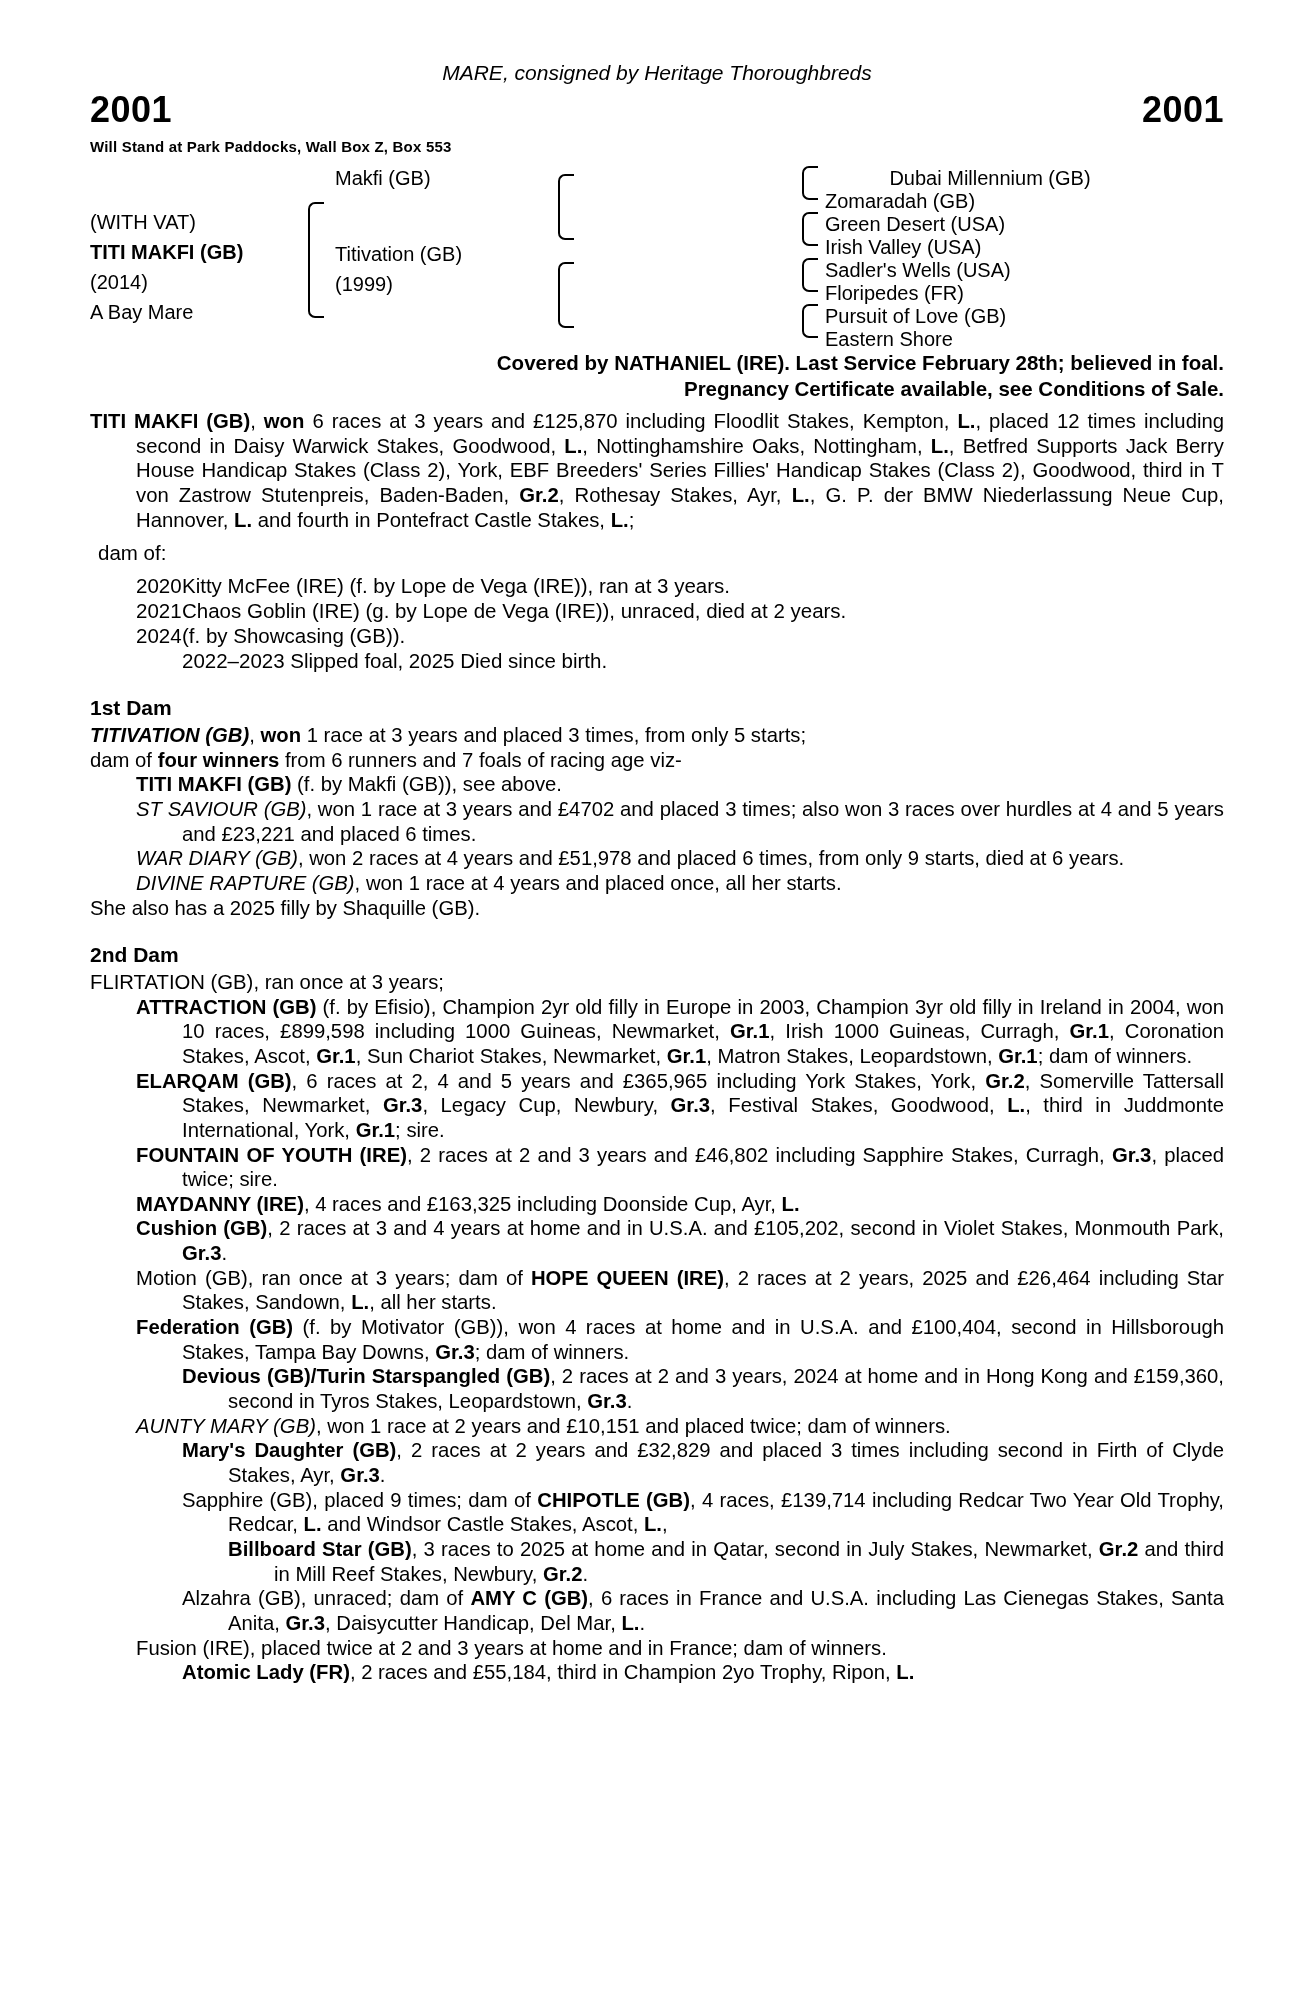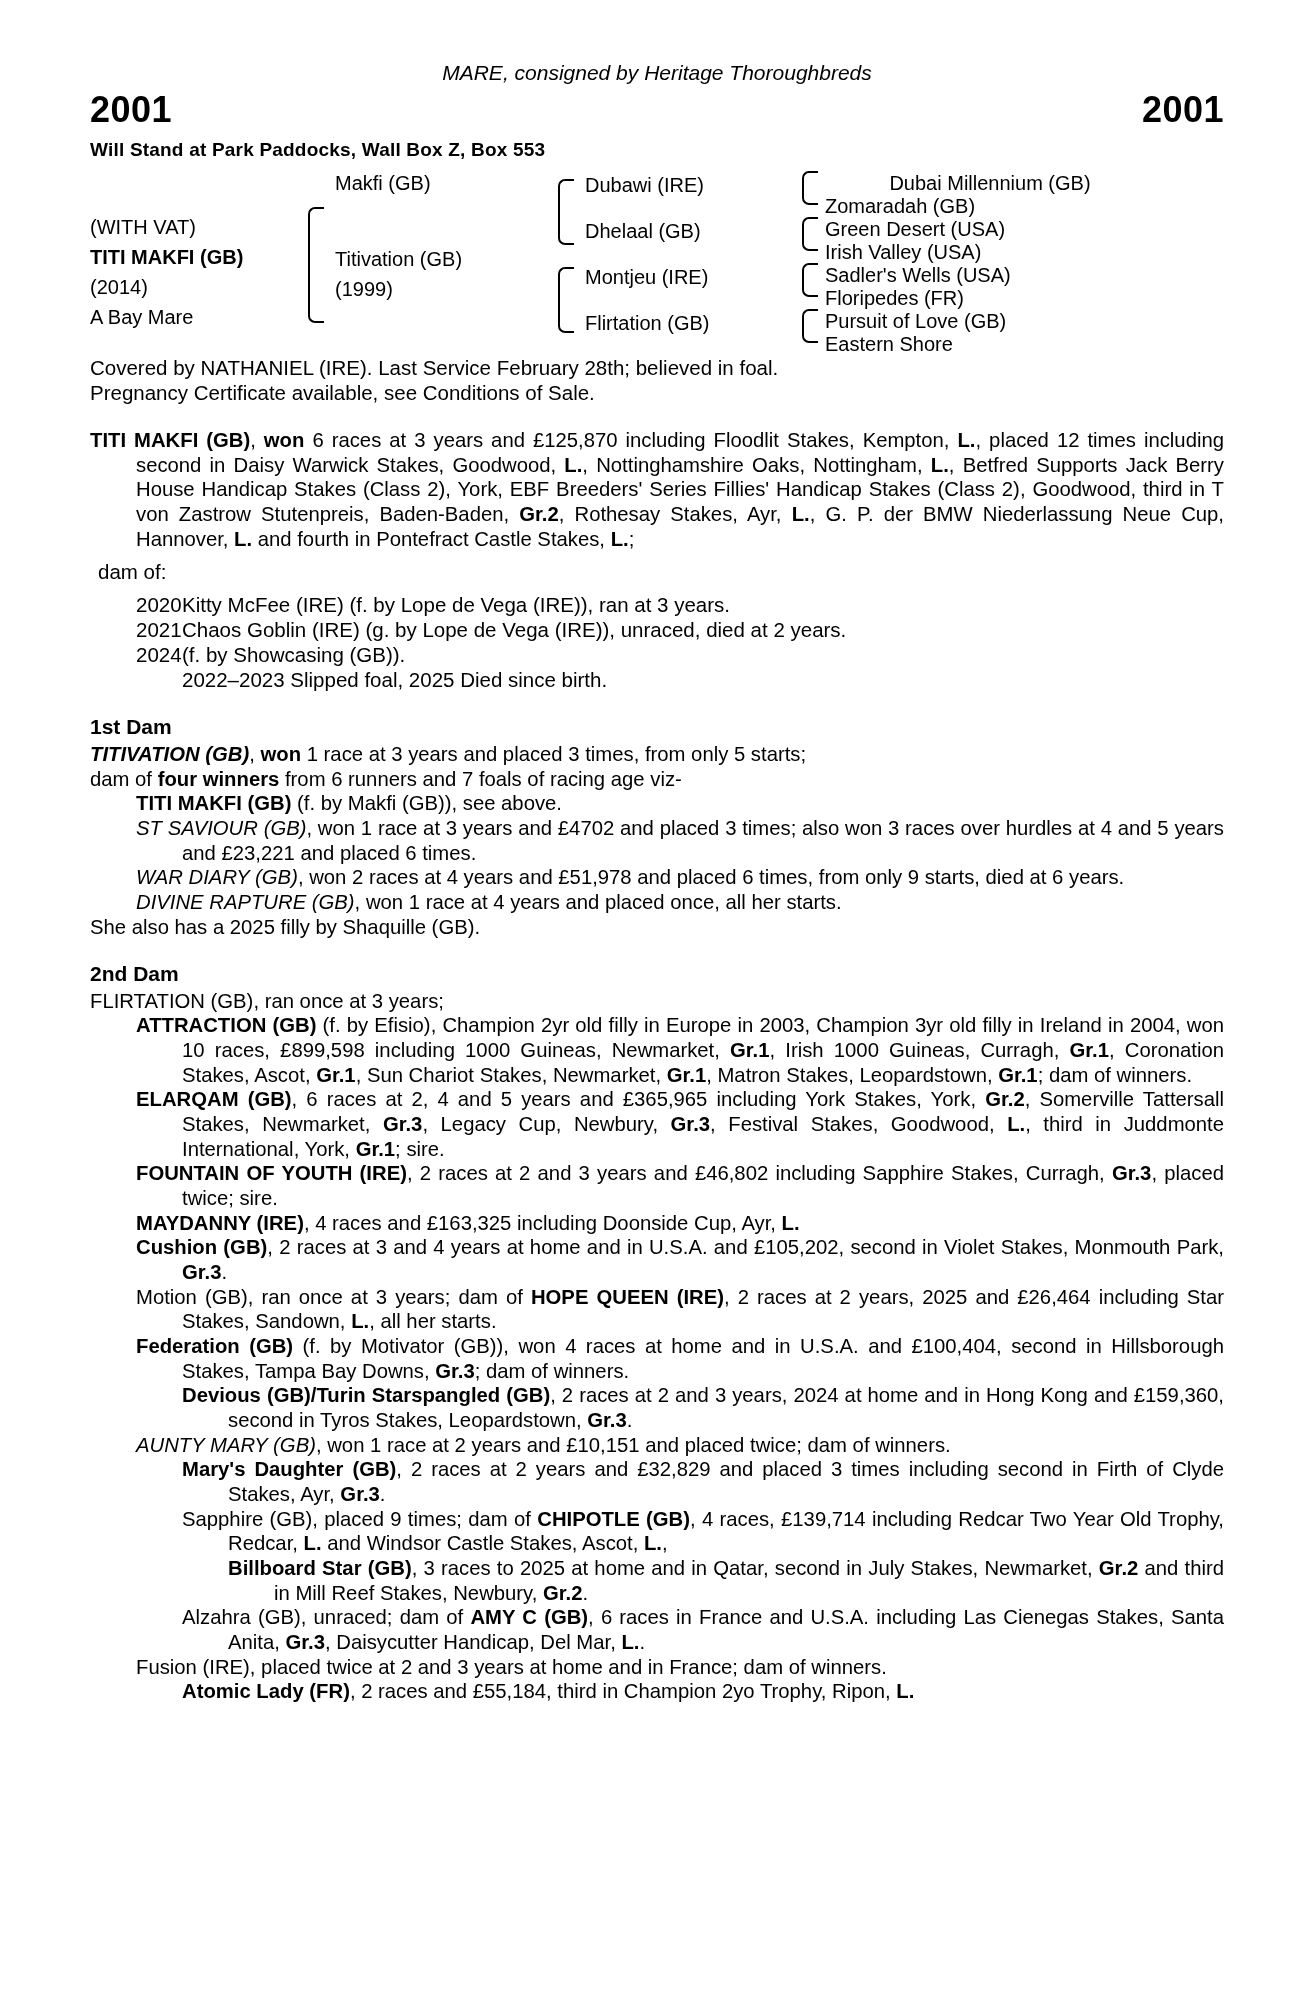--- a/index.html
+++ b/index.html
@@ -36,21 +36,21 @@
     font-size: 36px;
     letter-spacing: 0.5px;
     position: absolute;
     top: 0;
   }
   .year.left { left: 0; }
   .year.right { right: 0; }
 
   .standline {
     font-weight: bold;
-    font-size: 19px;
+    font-size: 15px;
     letter-spacing: 0.2px;
     margin: 6px 0 10px 0;
   }
 
   
   .ped {
     position: relative;
     height: 178px;
     margin: 4px 0 6px 0;
     font-size: 20px;
@@ -73,24 +73,25 @@
     border-top: 2px solid #000;
     border-bottom: 2px solid #000;
     width: 14px;
     border-radius: 7px 0 0 7px;
   }
 
   .c1-block { position: absolute; left: 0; top: 44px; }
   .c1-block .l { height: 30px; white-space: nowrap; }
 
   .covered {
-    text-align: left;
+    text-align: right;
     font-size: 20.5px;
     line-height: 1.25;
-    margin: 6px 0 22px 0;
+    margin: 6px 0 8px 0;
+    font-weight: bold;
   }
 
   
   .para {
     text-align: justify;
     margin: 0 0 0 0;
     font-size: 20.3px;
     line-height: 1.215;
   }
   .hang {
@@ -143,26 +144,20 @@
     <div class="col c2">
       <div class="line" style="">Makfi (GB)</div>
       <div class="line" style="height:46px;"></div>
       <div class="line">Titivation (GB)</div>
       <div class="line">(1999)</div>
     </div>
 
     <div class="brace" style="left:468px; top:8px; height:62px;"></div>
     <div class="brace" style="left:468px; top:96px; height:62px;"></div>
 
-    <div class="col c3">
-      <div class="line" style="margin-top:2px;">Dubawi (IRE)</div>
-      <div class="line" style="margin-top:16px;">Dhelaal (GB)</div>
-      <div class="line" style="margin-top:16px;">Montjeu (IRE)</div>
-      <div class="line" style="margin-top:16px;">Flirtation (GB)</div>
-    </div>
 
     <div class="brace" style="left:712px; top:0px;   height:30px;"></div>
     <div class="brace" style="left:712px; top:46px;  height:30px;"></div>
     <div class="brace" style="left:712px; top:92px;  height:30px;"></div>
     <div class="brace" style="left:712px; top:138px; height:30px;"></div>
 
     <div class="col c4">
       <div class="line" style="height:23px;text-align:center;">Dubai Millennium (GB)</div>
       <div class="line" style="height:23px;">Zomaradah (GB)</div>
       <div class="line" style="height:23px;">Green Desert (USA)</div>

